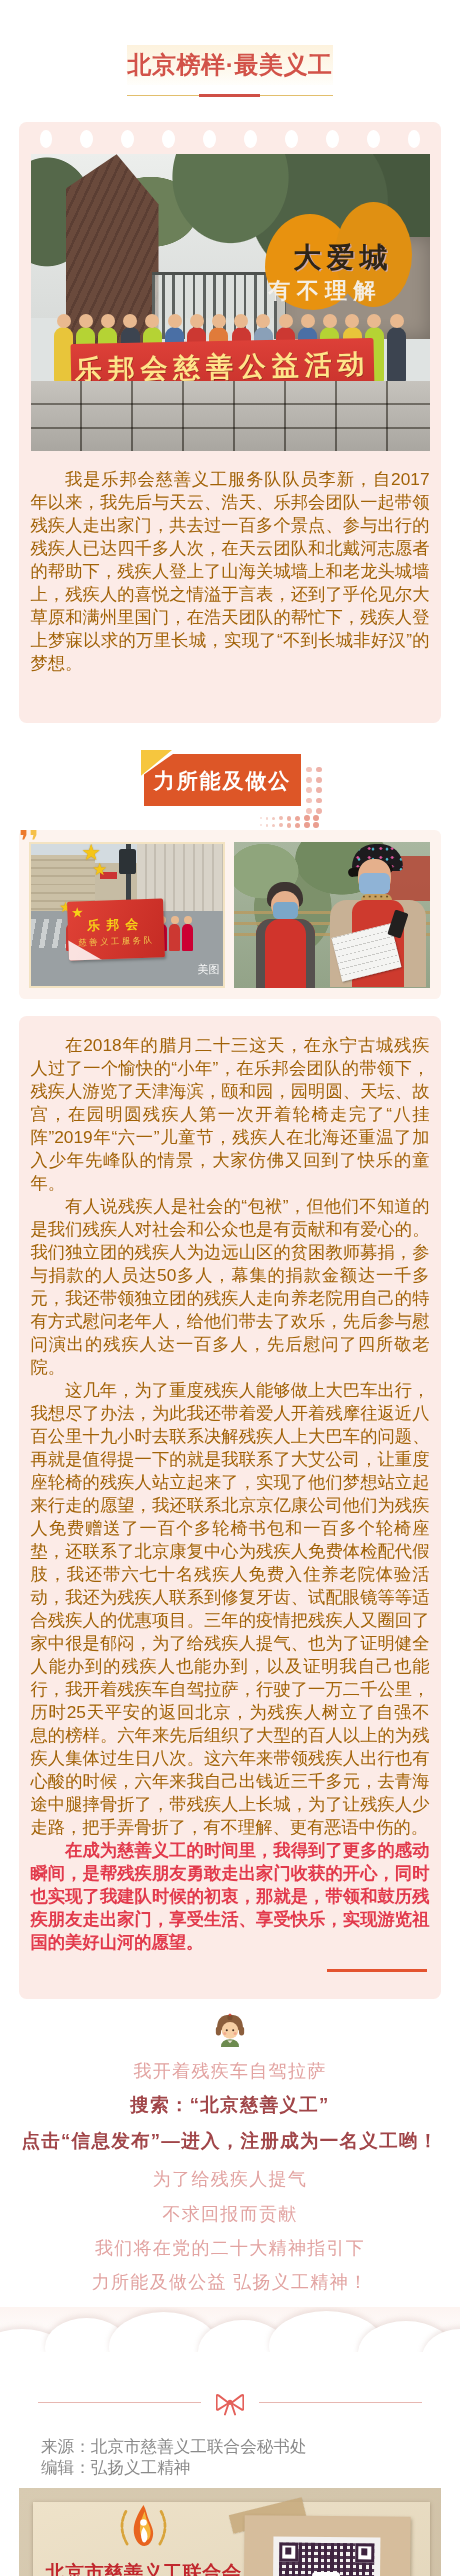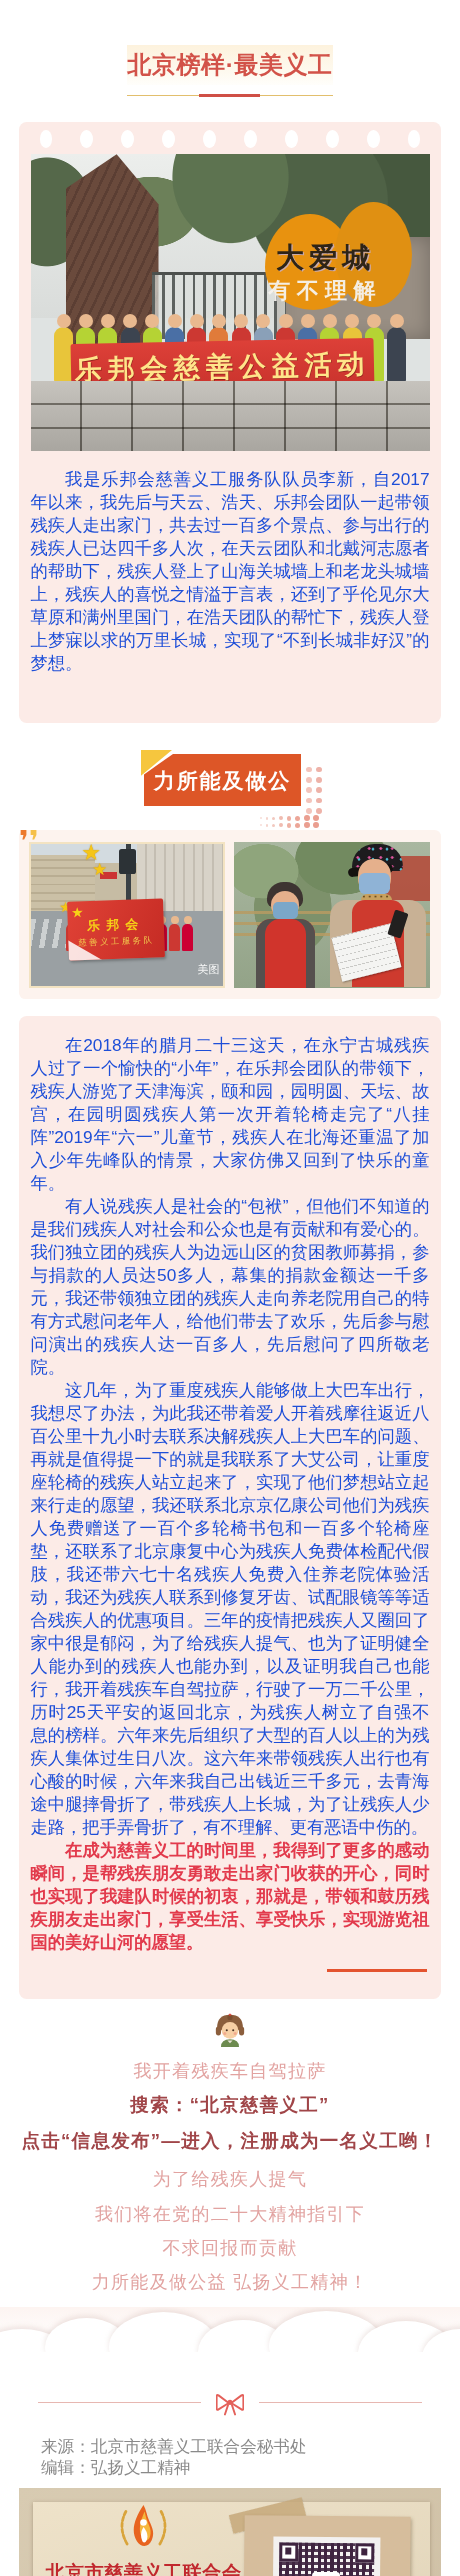--- a/index.html
+++ b/index.html
@@ -34,39 +34,39 @@
   .hero .tower { position:absolute; left:35px; top:0; width:93px; height:192px; background:
      repeating-linear-gradient(115deg,#6a4a3c 0 6.4px,#5b3e33 6.4px 9px);
      clip-path:polygon(0 18%,55% 0,100% 26%,100% 100%,0 100%); }
   .hero .wall { position:absolute; right:0; top:83px; width:153px; height:102px; background:#998f84;
      box-shadow:inset 0 0 19px rgba(0,0,0,.25); }
   .hero .gate { position:absolute; left:121px; top:118px; width:134px; height:67px;
      background:repeating-linear-gradient(90deg,#5d625f 0 2.6px,rgba(220,224,220,.7) 2.6px 10.2px); border-top:3.2px solid #4c504d; }
   .hero .sign { position:absolute; right:18px; top:48px; width:147px; height:118px; }
   .hero .sign .blob1 { position:absolute; left:0; top:11.5px; width:90px; height:96px; background:#e8920f; border-radius:50% 50% 46% 54%/55% 60% 40% 45%; }
   .hero .sign .blob2 { position:absolute; right:0; top:0; width:77px; height:105px; background:#e09012; border-radius:50%; }
-  .hero .sign .t1 { position:absolute; left:11.5px; top:37px; width:134px; font-size:28px; font-weight:bold; color:#2e2417; letter-spacing:5.1px; text-shadow:1.3px 1.3px 0 #caa; }
+  .hero .sign .t1 { position:absolute; left:11.5px; top:37px; width:134px; font-size:28px; font-weight:bold; color:#2e2417; letter-spacing:5.1px; text-shadow:1.3px 1.3px 0 #caa;text-align:center; }
   .hero .sign .t2 { position:absolute; left:3.8px; top:74px; font-size:22px; font-weight:bold; color:#f6f3ee; letter-spacing:6.4px; opacity:.95; }
   .hero .crowd { position:absolute; left:0; right:0; bottom:69px; display:flex; justify-content:center; gap:3.2px; align-items:flex-end; }
   .hero .crowd i { display:block; width:19px; height:55px; border-radius:9px 9px 1.9px 1.9px; position:relative; }
   .hero .crowd i::before { content:""; position:absolute; top:-13.4px; left:2.6px; width:14px; height:14px; border-radius:50%; background:#e9b98f; }
   .hero .crowd i.g { background:#b5d334; } .hero .crowd i.r { background:#cc3832; }
   .hero .crowd i.o { background:#e07b3a; } .hero .crowd i.b { background:#4a6fa5; }
   .hero .crowd i.y { background:#e8c53a; } .hero .crowd i.d { background:#3c4450; }
   .hero .crowd i.w { background:#8aa0b8; }
   .hero .banner { position:absolute; left:40px; right:56px; bottom:59px; height:51px; background:linear-gradient(#dd4038,#c8322c);
      transform:rotate(-1.2deg); border-radius:2.6px; display:flex; align-items:center; justify-content:center;
      font-size:27px; font-weight:bold; color:#ffe58a; letter-spacing:5.8px; text-shadow:0.6px 0.6px 0 #8c1f1a; }
   .hero .ground { position:absolute; left:0; right:0; bottom:0; height:70px;
      background:linear-gradient(#c6c3bd,#a9a6a0),
      repeating-linear-gradient(90deg,transparent 0 49px,#8f8c86 49px 51px),
      repeating-linear-gradient(180deg,transparent 0 22.4px,#97948e 22.4px 24px);
      background-blend-mode:multiply; }
 
-  .intro-text, .body-text { font-size:17.3px; line-height:23px; color:#1d4ed8; text-align:justify; text-indent:2em; }
+  .intro-text, .body-text { font-size:17.3px; line-height:23px; color:#a16207; text-align:justify; text-indent:2em; }
   .intro-text { margin-top:16.6px; }
 
   
   .badge-row { position:relative; height:66px; margin-top:31px; }
   .badge-yellow { position:absolute; left:141px; top:-3.8px; width:31px; height:25.6px; background:#f6c63e;
      clip-path:polygon(0 0,100% 0,0 100%); }
   .badge { position:absolute; left:144px; top:0; width:157px; height:52px; background:#dd5627;
      clip-path:polygon(29px 0,100% 0,100% 100%,0 100%,0 20.5px);
      color:#fff; font-size:21px; font-weight:bold; text-align:center; line-height:54px; letter-spacing:1.9px; }
   .dotgrid { position:absolute; left:306px; top:12.8px; display:grid; grid-template-columns:5.8px 5.8px; gap:4.5px; }
@@ -379,22 +379,22 @@
       <circle cx="33" cy="30" r="1.6" fill="#4a3325"></circle>
       <circle cx="20" cy="35" r="2.4" fill="#f2a98c"></circle>
       <circle cx="36" cy="35" r="2.4" fill="#f2a98c"></circle>
       <path d="M14 56 Q14 44 28 44 Q42 44 42 56 Z" fill="#6d8b4f"></path>
       <path d="M24 46 l4 4 l4 -4 Z" fill="#e8e4d8"></path>
     </svg>
     <div class="cta-line pinkline mt18">我开着残疾车自驾拉萨</div>
     <div class="cta-line redline mt14">搜索：“北京慈善义工”</div>
     <div class="cta-line redline mt18">点击“信息发布”—进入，注册成为一名义工哟！</div>
     <div class="cta-line pinkline mt22">为了给残疾人提气</div>
+    <div class="cta-line pinkline mt16">不求回报而贡献</div>
     <div class="cta-line pinkline mt16">我们将在党的二十大精神指引下</div>
-    <div class="cta-line pinkline mt16">不求回报而贡献</div>
     <div class="cta-line pinkline mt16">力所能及做公益 弘扬义工精神！</div>
   </div>
 
   <div class="clouds">
     <i class="c1"></i>
       <i class="c2"></i>
       <i class="c3"></i>
       <i class="c4"></i>
       <i class="c5"></i>
       <i class="c6"></i>

